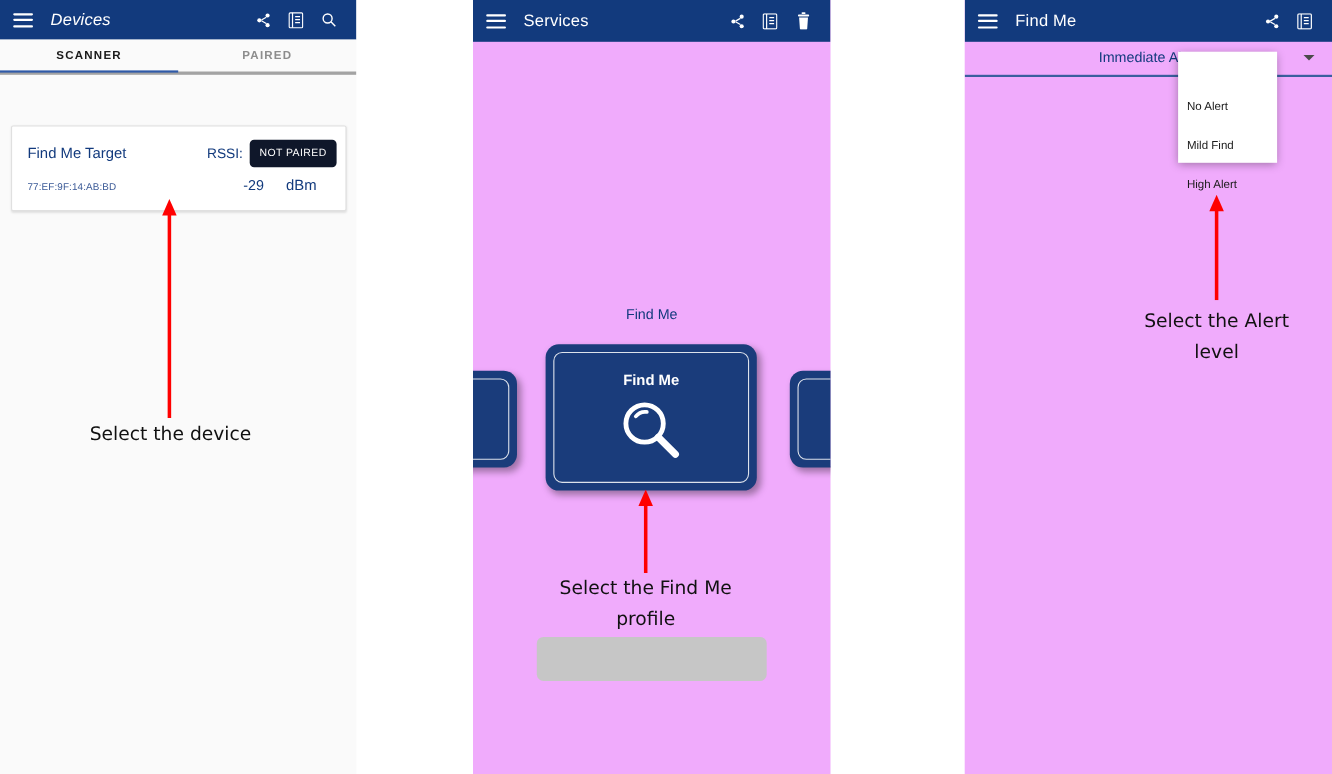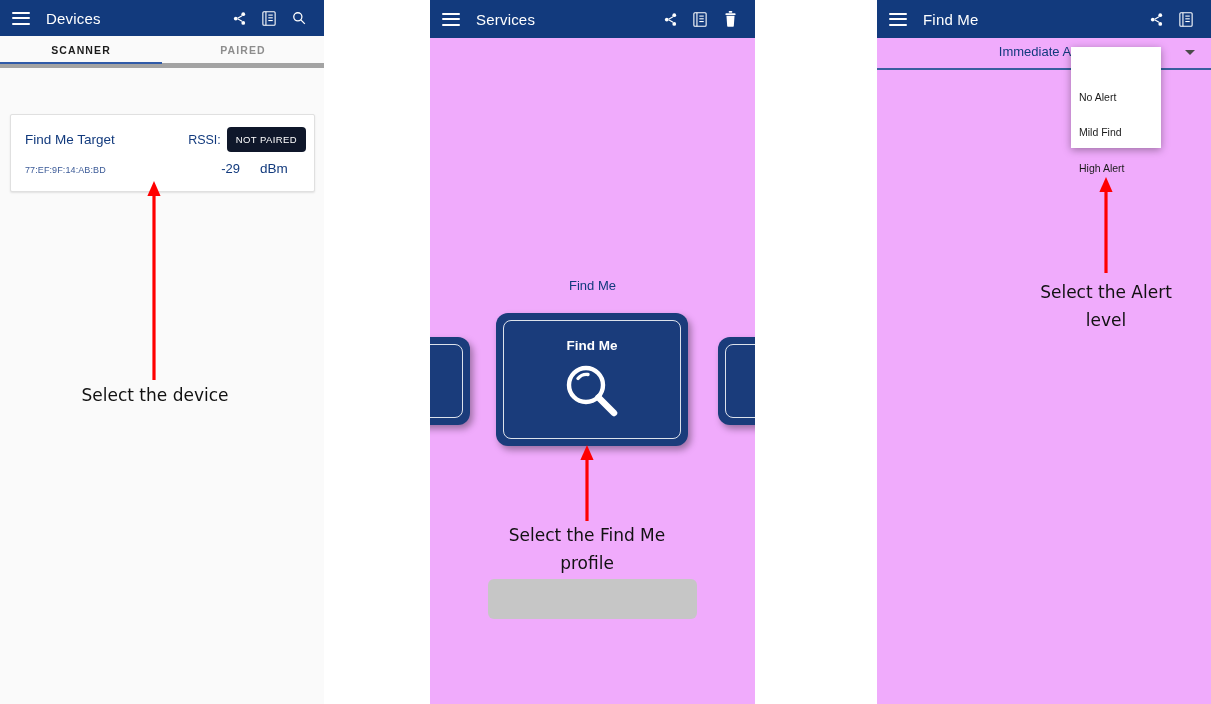--- a/index.html
+++ b/index.html
@@ -29,24 +29,24 @@
   .appbar .title {
     font-size: 15px; font-weight: 400; letter-spacing: .2px;
     color: #ffffff; white-space: nowrap;
   }
   .appbar .spacer { flex: 1 1 auto; }
   .appbar .act { width: 26px; height: 26px; display: flex; align-items: center; justify-content: center; margin-left: 4px; cursor: pointer; }
   .appbar .act svg { display: block; }
 
   
   #panel-devices { left: 0; width: 324px; height: 704px; background: #fafafa; }
-  #panel-devices .appbar { height: 36px; }
+  #panel-devices .appbar { height: 36px; font-style: italic; }
   .tabs {
     display: flex; height: 32px; background: #fafafa;
-    border-bottom: 5px solid #a3a3a3; position: relative;
+    border-bottom: 3px solid #a3a3a3; position: relative;
   }
   .tab {
     flex: 1 1 50%; display: flex; align-items: center; justify-content: center;
     font-size: 10.5px; letter-spacing: 1.1px; font-weight: 700;
     color: #8d8d8d; cursor: pointer; position: relative;
   }
   .tab.active { color: #1b1b1b; }
   .tab.active::after {
     content: ""; position: absolute; left: 0; right: 0; bottom: -1px;
     height: 2px; background: #2f5aa8;

